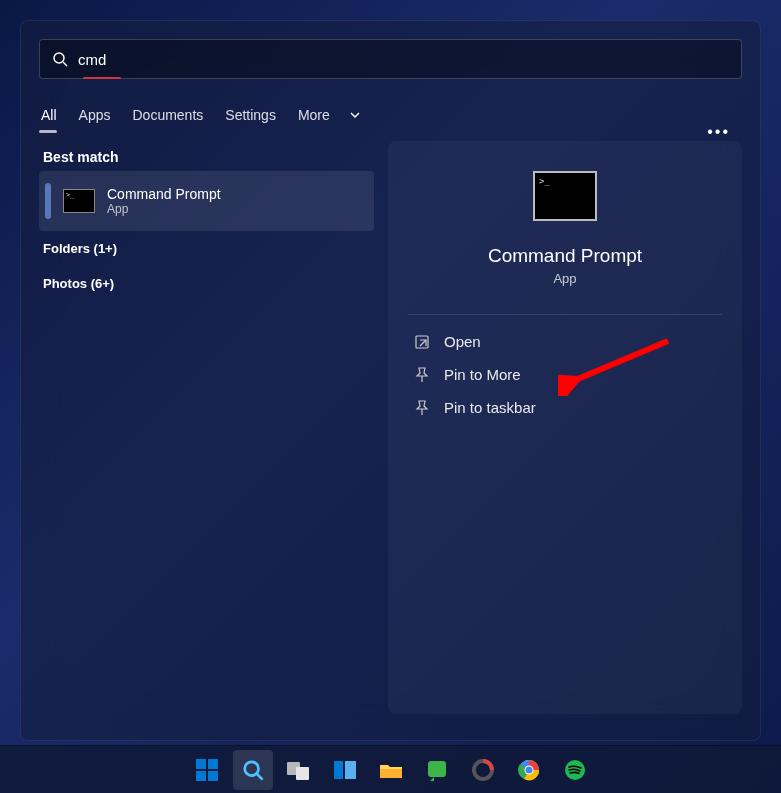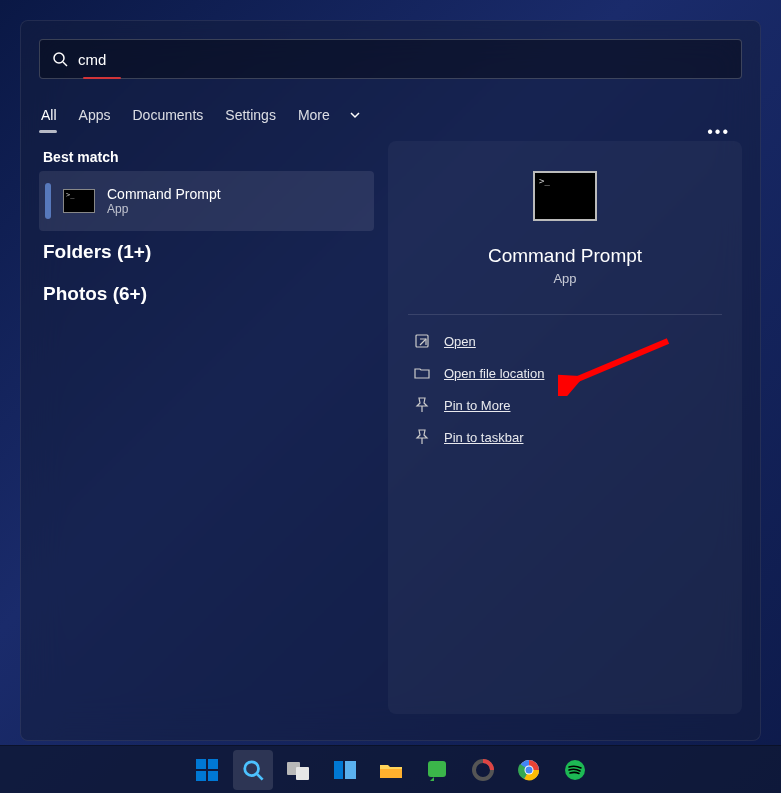--- a/index.html
+++ b/index.html
@@ -18,31 +18,31 @@
 .dots { position: absolute; right: 30px; top: 102px; color: #fff; font-size: 16px; letter-spacing: 2px; cursor: pointer; }
 .columns { display: flex; padding: 8px 18px 18px 18px; gap: 14px; height: calc(100% - 120px); }
 .left-col { flex: 0 0 335px; }
 .section-title { color: #fff; font-size: 14px; font-weight: 600; margin: 8px 0 6px 4px; }
 .best-match { background: rgba(255,255,255,0.09); border-radius: 4px; padding: 12px 10px; display: flex; align-items: center; gap: 12px; cursor: pointer; }
 .cmd-icon { width: 32px; height: 24px; background: #000; border: 1px solid #888; position: relative; display: flex; align-items: flex-start; justify-content: flex-start; }
 .cmd-icon::before { content: ">_"; color: #ccc; font-size: 7px; padding: 1px 2px; font-family: monospace; }
 .bm-text { display: flex; flex-direction: column; }
 .bm-title { color: #fff; font-size: 14px; }
 .bm-sub { color: rgba(255,255,255,0.7); font-size: 12px; }
-.cat-row { color: #fff; font-size: 19px; font-weight: 600; padding: 10px 4px; cursor: pointer; }
+.cat-row { color: #fff; font-size: 13px; font-weight: 600; padding: 10px 4px; cursor: pointer; }
 .right-col { flex: 1; background: rgba(255,255,255,0.04); border-radius: 8px; padding: 30px 20px 20px 20px; display: flex; flex-direction: column; align-items: center; position: relative; }
 .big-icon { width: 64px; height: 50px; background: #000; border: 2px solid #bbb; position: relative; }
 .big-icon::before { content: ">_"; color: #ccc; font-size: 9px; padding: 3px 4px; font-family: monospace; position: absolute; }
 .right-title { color: #fff; font-size: 19px; margin-top: 24px; }
 .right-sub { color: rgba(255,255,255,0.75); font-size: 13px; margin-top: 4px; }
 .divider { width: 100%; height: 1px; background: rgba(255,255,255,0.12); margin: 28px 0 10px 0; }
 .action-list { width: 100%; align-self: flex-start; }
 .action { display: flex; align-items: center; gap: 14px; padding: 8px 6px; cursor: pointer; border-radius: 4px; }
 .action svg { width: 16px; height: 16px; flex-shrink: 0; }
-.action-label { color: rgba(255,255,255,0.9); font-size: 13px; text-decoration: underline; }
+.action-label { color: rgba(255,255,255,0.9); font-size: 15px; }
 .arrow { position: absolute; top: 195px; left: 170px; pointer-events: none; }
 .taskbar { position: absolute; bottom: 0; left: 0; right: 0; height: 48px; background: rgba(15, 25, 55, 0.85); display: flex; align-items: center; justify-content: center; gap: 6px; border-top: 1px solid rgba(0,0,0,0.3); }
 .tb-item { width: 40px; height: 40px; display: flex; align-items: center; justify-content: center; border-radius: 4px; cursor: pointer; }
 .tb-item.active { background: rgba(255,255,255,0.12); }
 .win-logo { width: 22px; height: 22px; display: grid; grid-template: 1fr 1fr / 1fr 1fr; gap: 2px; }
 .win-logo div { background: #0078d4; }
 .tb-search { color: #4cc2ff; }
 .tb-generic { width: 26px; height: 22px; }
 </style>
 </head>
@@ -95,26 +95,20 @@
       <div class="divider"></div>
 
       <div class="action-list">
         <div class="action">
           <svg viewBox="0 0 16 16">
               <rect x="2" y="2" width="12" height="12" fill="none" stroke="#ccc" stroke-width="1.2" rx="1"></rect>
               <path d="M6 6 L12 6 L12 12" fill="none" stroke="#ccc" stroke-width="1.2"></path>
               <path d="M12 6 L6 12" stroke="#ccc" stroke-width="1.2"></path>
             </svg>
           <span class="action-label">Open</span>
-        </div>
-        <div class="action">
-          <svg viewBox="0 0 16 16">
-              <path d="M1 4 L1 13 L15 13 L15 5 L7 5 L6 4 Z" fill="none" stroke="#ccc" stroke-width="1.2"></path>
-            </svg>
-          <span class="action-label">Open file location</span>
         </div>
         <div class="action">
           <svg viewBox="0 0 16 16">
               <path d="M5 1 L11 1 L10 6 L13 9 L3 9 L6 6 Z M8 9 L8 15" fill="none" stroke="#ccc" stroke-width="1.2"></path>
             </svg>
           <span class="action-label">Pin to More</span>
         </div>
         <div class="action">
           <svg viewBox="0 0 16 16">
               <path d="M5 1 L11 1 L10 6 L13 9 L3 9 L6 6 Z M8 9 L8 15" fill="none" stroke="#ccc" stroke-width="1.2"></path>

